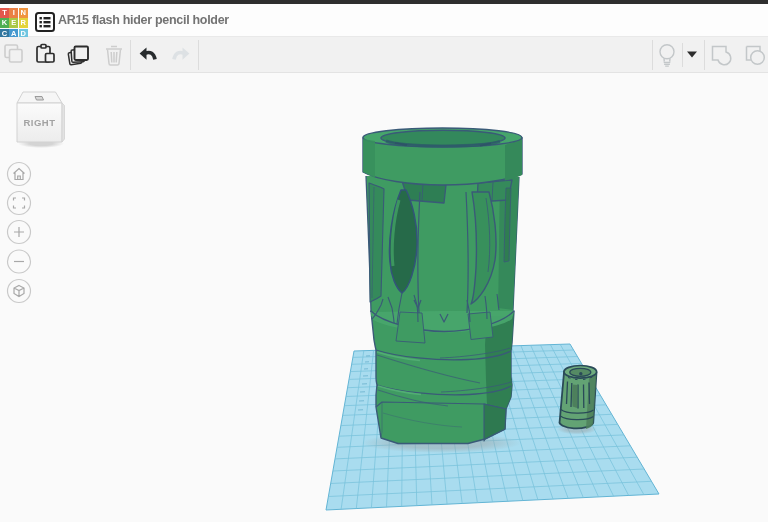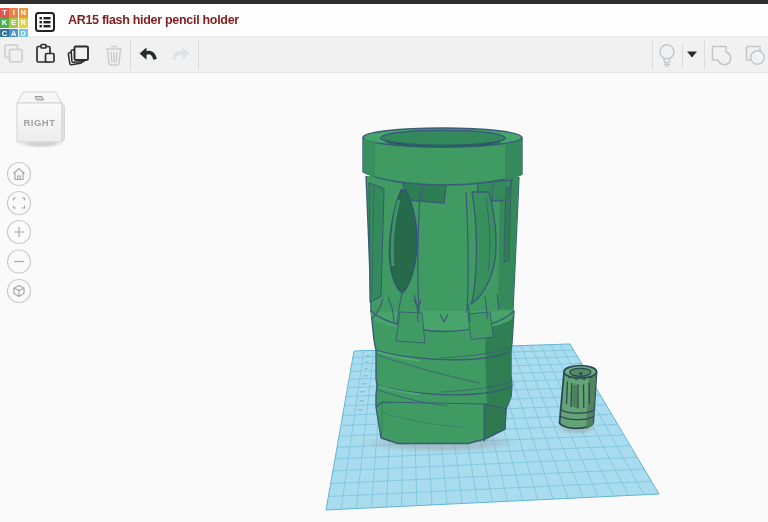--- a/index.html
+++ b/index.html
@@ -8,21 +8,21 @@
   #page { position:relative; width:768px; height:522px; }
   #topstrip { position:absolute; left:0; top:0; width:768px; height:4px; background:#2e2e2e; }
   #header { position:absolute; left:0; top:4px; width:768px; height:33px; background:#fdfdfd;
     border-bottom:1px solid #e9e9e9; }
   #toolbar { position:absolute; left:0; top:37px; width:768px; height:36px; background:#f1f1f1;
     border-bottom:1px solid #e3e3e3; }
   #canvas { position:absolute; left:0; top:74px; width:768px; height:448px; background:#fafafa; }
   .logo { position:absolute; left:0; top:4px; width:28px; height:31px; }
   .logo div { position:absolute; width:9px; height:10px; color:#fff; font-size:7.5px; font-weight:bold;
     text-align:center; line-height:10.5px; }
-  #title { position:absolute; left:68px; top:8.5px; font-size:12.5px; font-weight:bold; color:#7f1d1d;
+  #title { position:absolute; left:58px; top:8.5px; font-size:12.5px; font-weight:bold; color:#737373;
     letter-spacing:-0.3px; }
   .vsep { position:absolute; top:3px; width:1px; height:30px; background:#dcdcdc; }
 </style>
 </head>
 <body>
 <div id="page">
   <div id="topstrip"></div>
   <div id="header">
     <div class="logo">
       <div style="left:0;top:0;background:#e2574c">T</div>

